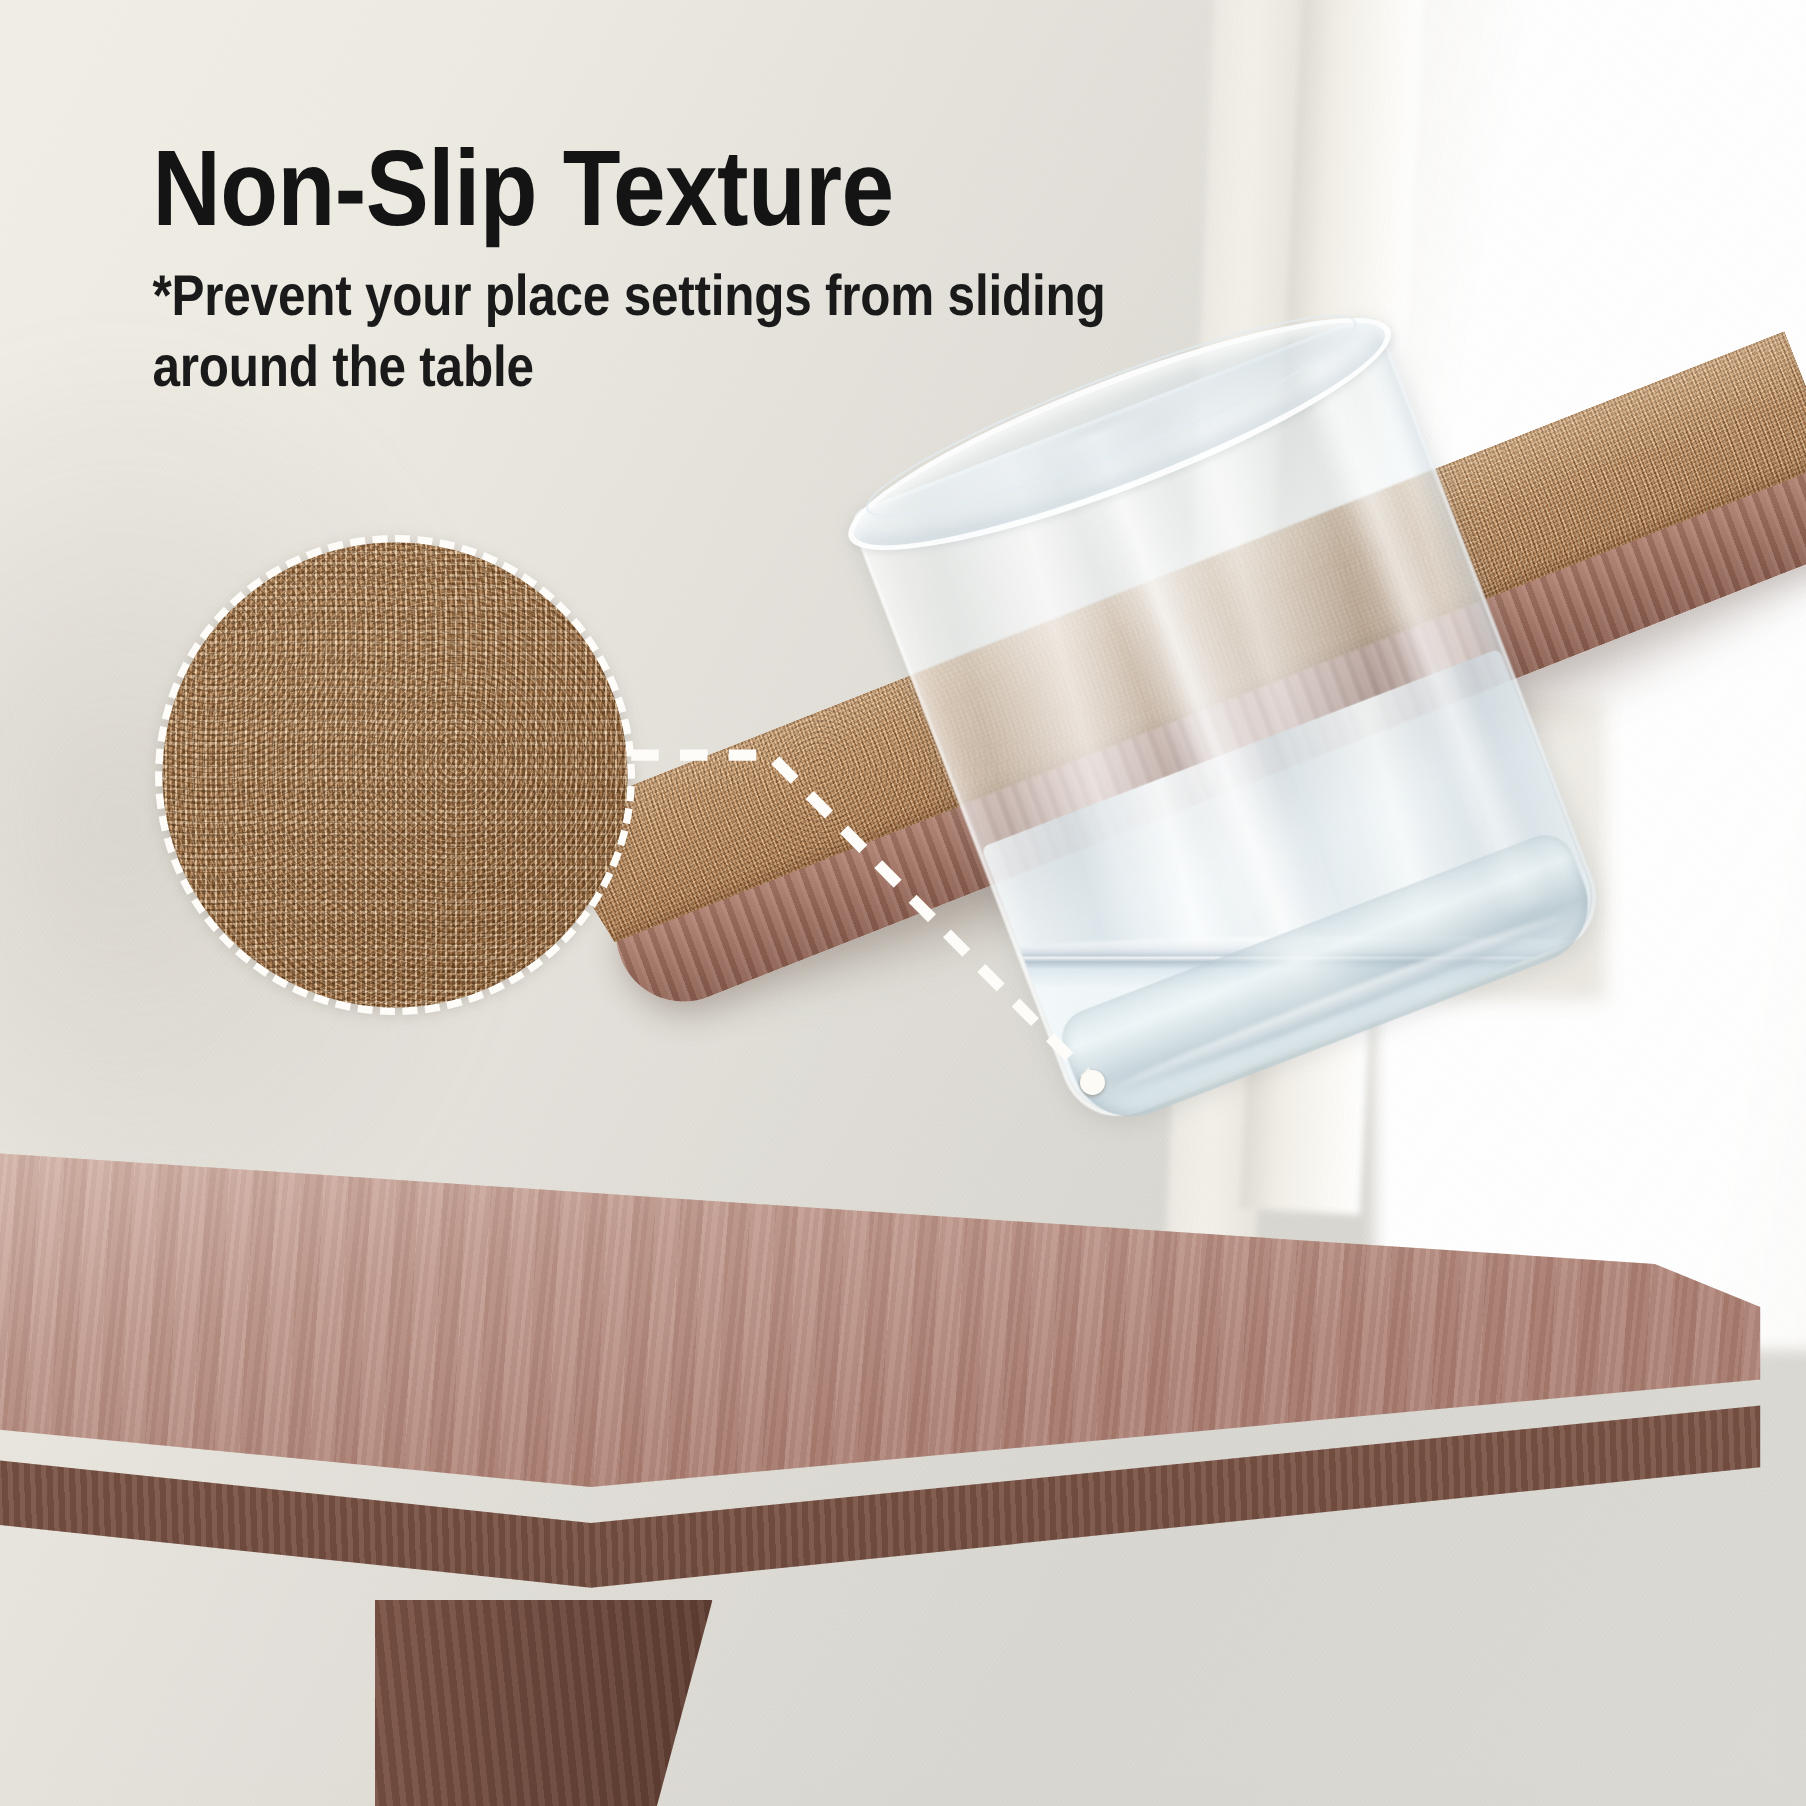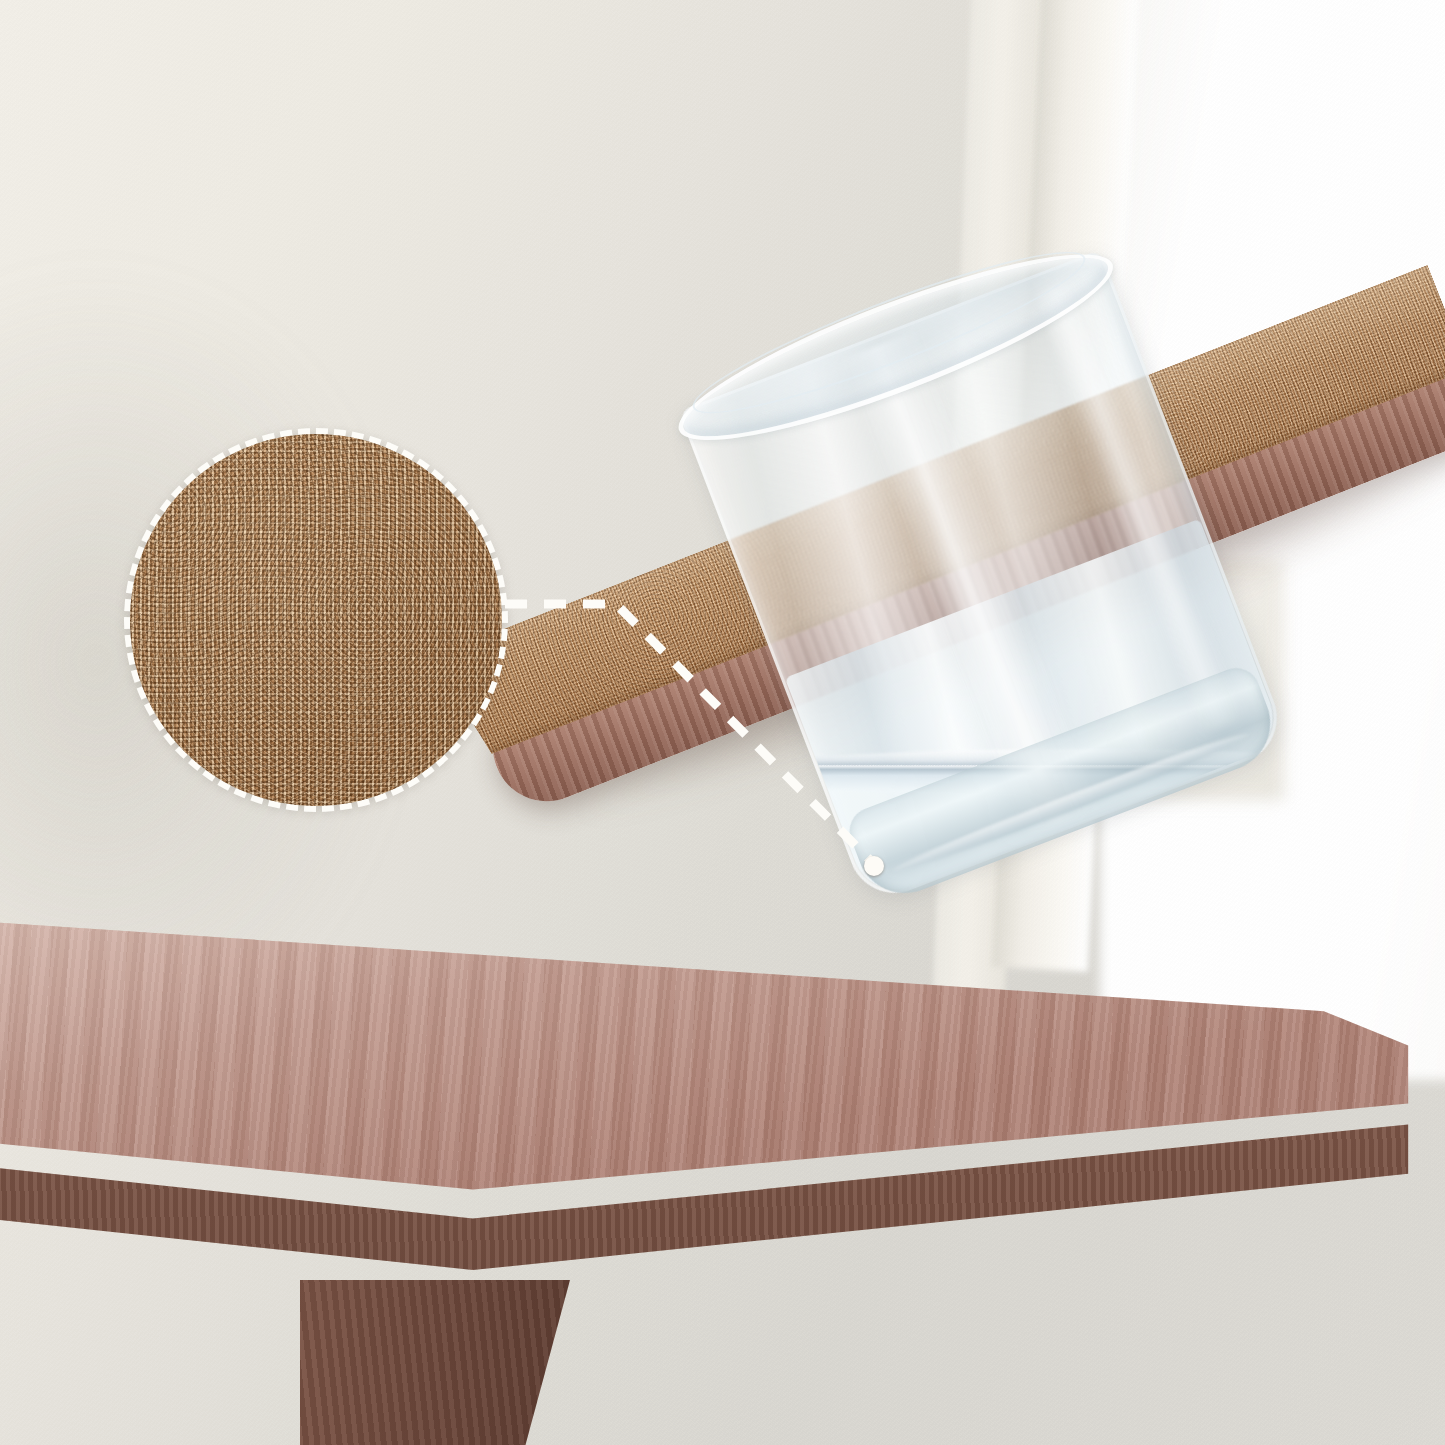--- a/index.html
+++ b/index.html
@@ -418,20 +418,24 @@
 <div id="stage">
 
   <div class="bg-base"></div>
   <div class="bg-shadow-l"></div>
   <div class="bg-window"></div>
   <div class="bg-frame-a"></div>
   <div class="bg-frame-b"></div>
   <div class="bg-frame-c"></div>
   <div class="bg-grain"></div>
 
+  <div class="headline-block">
+    <h1 class="headline">Non-Slip Texture</h1>
+    <p class="subline">*Prevent your place settings from sliding around the table</p>
+  </div>
 
   <div class="table-wrap">
     <div class="table-top"></div>
     <div class="table-top-sheen"></div>
     <div class="table-edge"></div>
     <div class="table-leg"></div>
   </div>
 
   <div class="mat">
     <div class="mat-shadow"></div>

